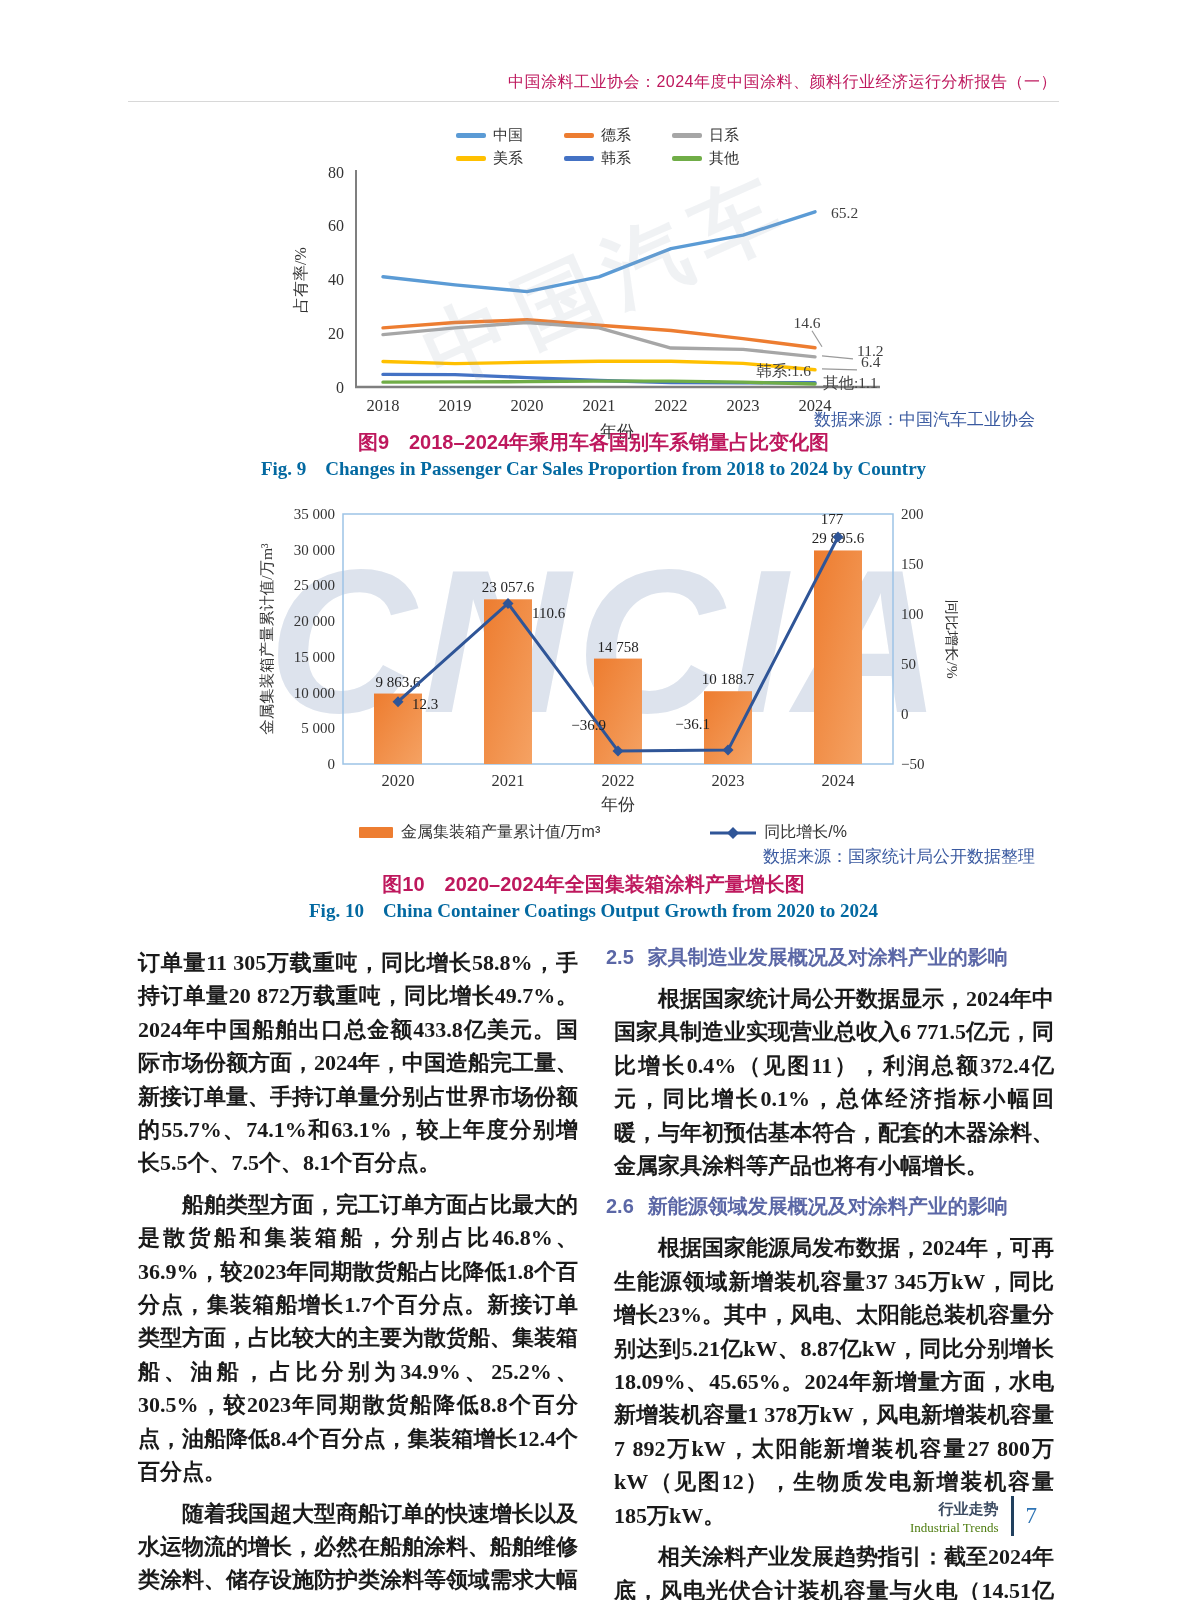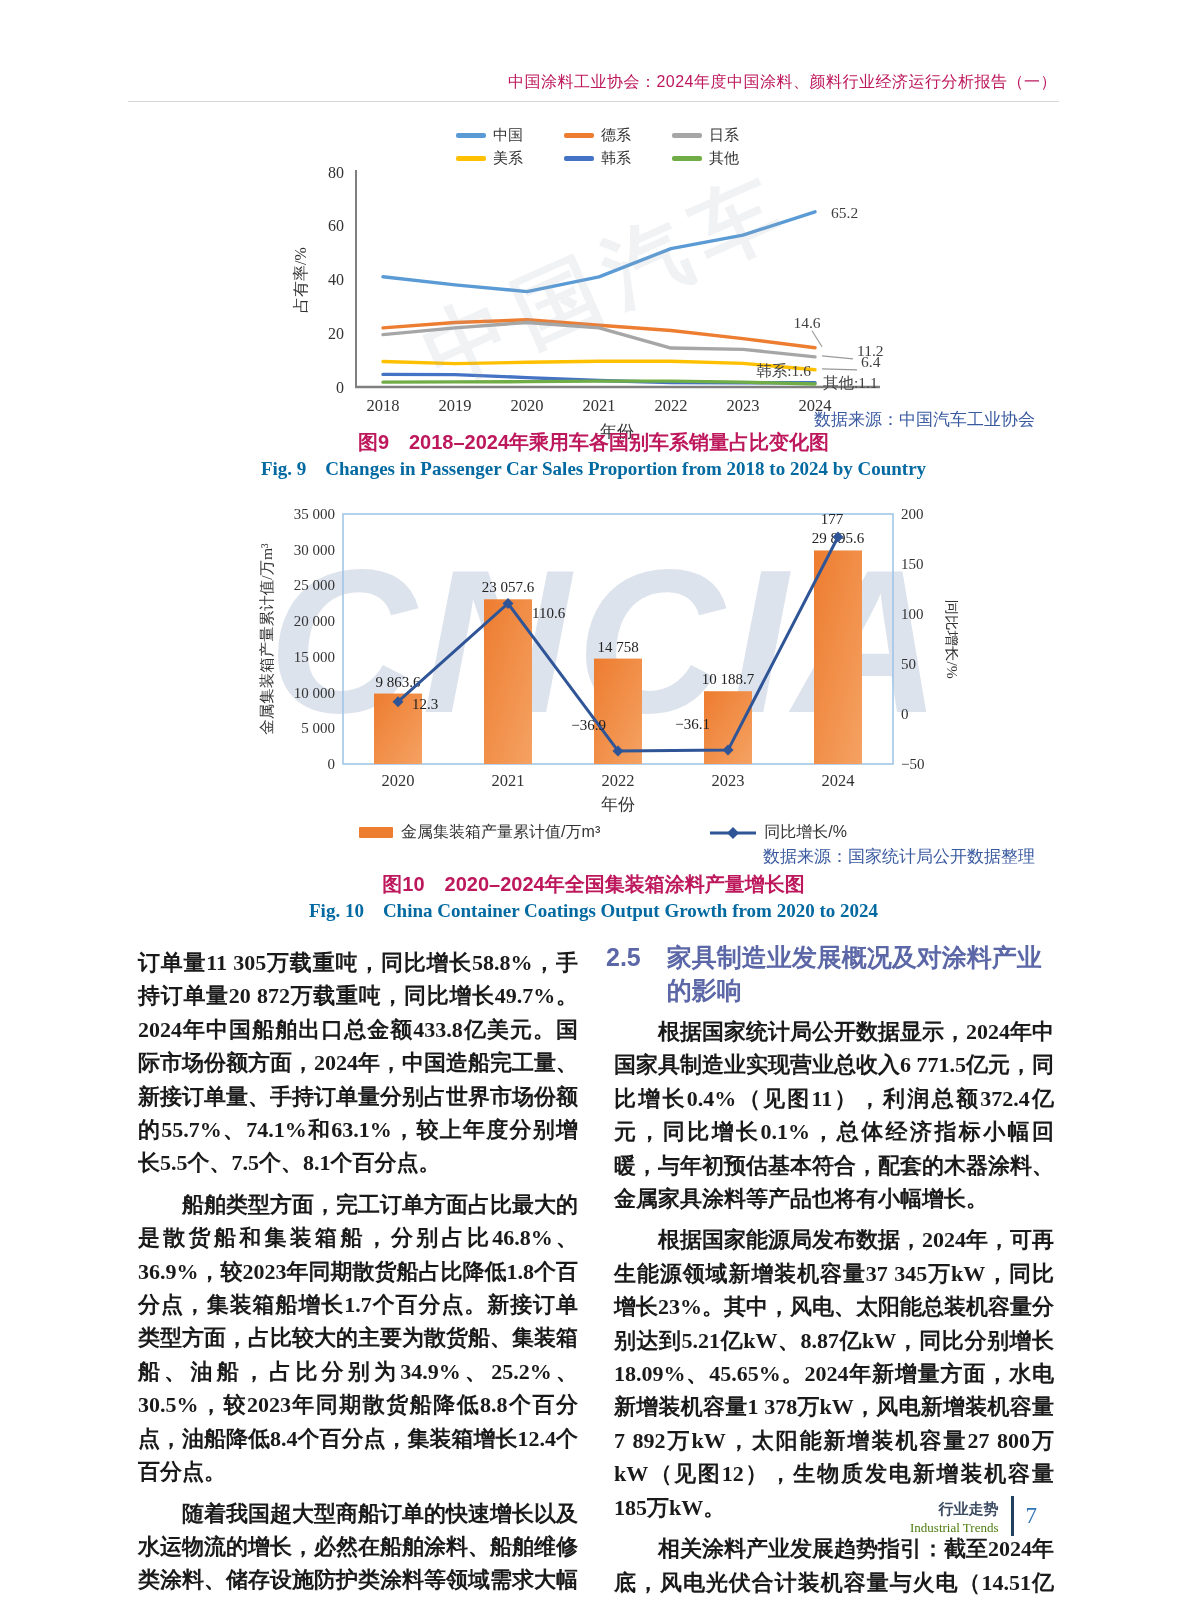--- a/index.html
+++ b/index.html
@@ -30,23 +30,23 @@
   .src{position:absolute;right:152px;text-align:right;font-size:17px;color:#3a5aa0;}
   .capcn{position:absolute;left:130px;right:130px;text-align:center;
          font-family:"Liberation Sans","DejaVu Sans",sans-serif;font-weight:bold;font-size:20px;color:#be185d;}
   .capen{position:absolute;left:130px;right:130px;text-align:center;
          font-weight:bold;font-size:19px;color:#0369a1;}
 
   .cols{position:absolute;left:130px;top:938px;width:932px;display:flex;gap:20px;}
   .col{width:456px;}
   .col p{margin:8px;font-size:22px;line-height:33.4px;text-align:justify;font-weight:bold;}
   .col p.ind{text-indent:2em;}
-  .sechead{display:flex;gap:26px;align-items:baseline;margin:3px 0 3px 0;
+  .sechead{display:flex;gap:14px;align-items:baseline;margin:3px 0 3px 0;
            font-family:"Liberation Sans","DejaVu Sans",sans-serif;font-weight:bold;
-           font-size:25px;line-height:33px;color:#5b67a6;}
+           font-size:20px;line-height:33px;color:#5b67a6;}
 
   .footer{position:absolute;top:1496px;right:150px;display:flex;align-items:center;gap:12px;}
   .f-cn{font-family:"Liberation Sans","DejaVu Sans",sans-serif;font-weight:bold;
         font-size:15px;color:#3d4c62;text-align:right;line-height:22px;}
   .f-en{font-size:13px;color:#4d7c0f;text-align:right;line-height:15px;}
   .f-bar{width:3px;height:40px;background:#21405e;}
   .f-pg{font-size:23px;color:#2e74b5;}
 </style>
 </head>
 <body>
@@ -201,20 +201,24 @@
       <p>订单量11 305万载重吨，同比增长58.8%，手持订单量20 872万载重吨，同比增长49.7%。2024年中国船舶出口总金额433.8亿美元。国际市场份额方面，2024年，中国造船完工量、新接订单量、手持订单量分别占世界市场份额的55.7%、74.1%和63.1%，较上年度分别增长5.5个、7.5个、8.1个百分点。</p>
       <p class="ind">船舶类型方面，完工订单方面占比最大的是散货船和集装箱船，分别占比46.8%、36.9%，较2023年同期散货船占比降低1.8个百分点，集装箱船增长1.7个百分点。新接订单类型方面，占比较大的主要为散货船、集装箱船、油船，占比分别为34.9%、25.2%、30.5%，较2023年同期散货船降低8.8个百分点，油船降低8.4个百分点，集装箱增长12.4个百分点。</p>
       <p class="ind">随着我国超大型商船订单的快速增长以及水运物流的增长，必然在船舶涂料、船舶维修类涂料、储存设施防护类涂料等领域需求大幅增长，为了降低运输成本及时间成本，涂料供应的本土化将成为市场主流。</p>
     </div>
     <div class="col">
       <div class="sechead">
         <span>2.5</span>
         <span>家具制造业发展概况及对涂料产业的影响</span>
       </div>
       <p class="ind">根据国家统计局公开数据显示，2024年中国家具制造业实现营业总收入6 771.5亿元，同比增长0.4%（见图11），利润总额372.4亿元，同比增长0.1%，总体经济指标小幅回暖，与年初预估基本符合，配套的木器涂料、金属家具涂料等产品也将有小幅增长。</p>
+      <div class="sechead">
+        <span>2.6</span>
+        <span>新能源领域发展概况及对涂料产业的影响</span>
+      </div>
       <p class="ind">根据国家能源局发布数据，2024年，可再生能源领域新增装机容量37 345万kW，同比增长23%。其中，风电、太阳能总装机容量分别达到5.21亿kW、8.87亿kW，同比分别增长18.09%、45.65%。2024年新增量方面，水电新增装机容量1 378万kW，风电新增装机容量7 892万kW，太阳能新增装机容量27 800万kW（见图12），生物质发电新增装机容量185万kW。</p>
       <p class="ind">相关涂料产业发展趋势指引：截至2024年底，风电光伏合计装机容量与火电（14.51亿kW）基本持平，稳居世界第一，未来赶超火电将成为常态。其中，风电</p>
     </div>
   </div>
 
   <div class="footer">
     <div>
       <div class="f-cn">行业走势</div>
       <div class="f-en">Industrial Trends</div>
     </div>

